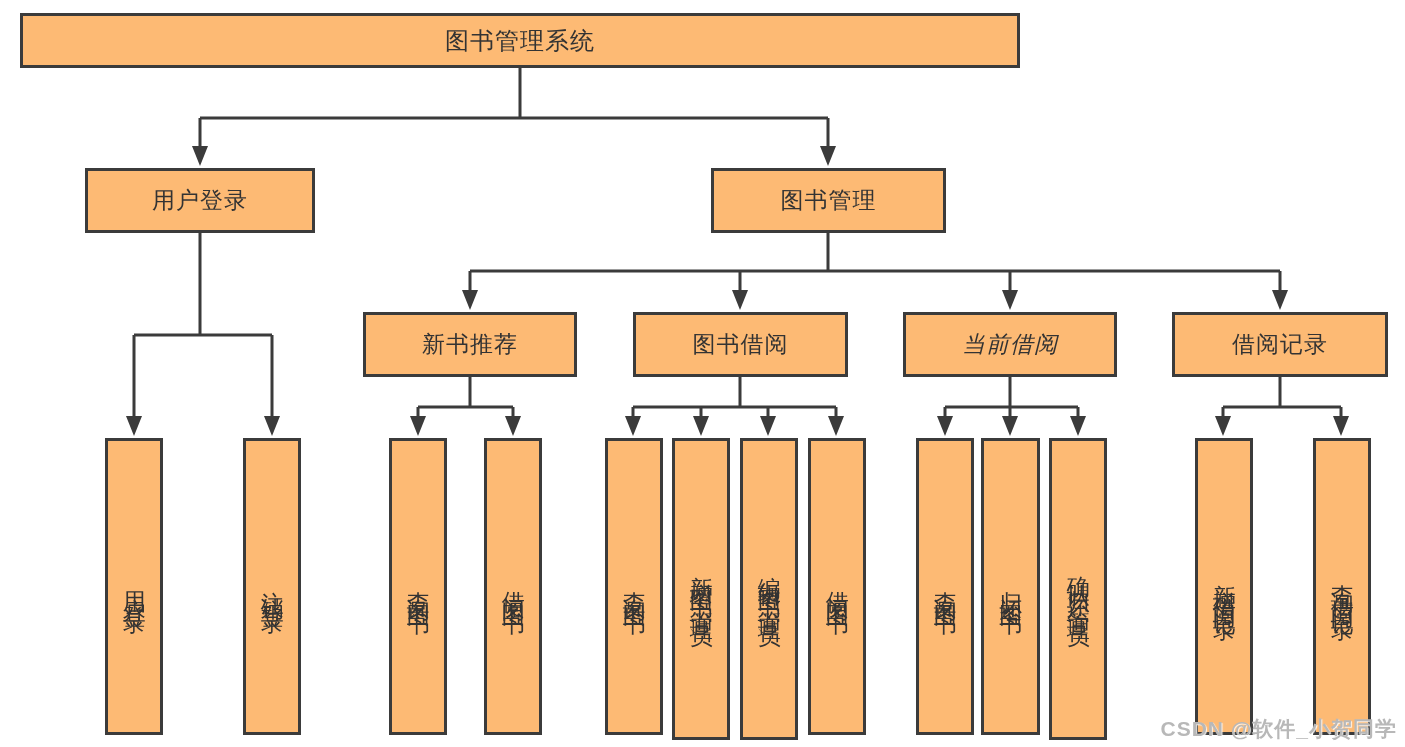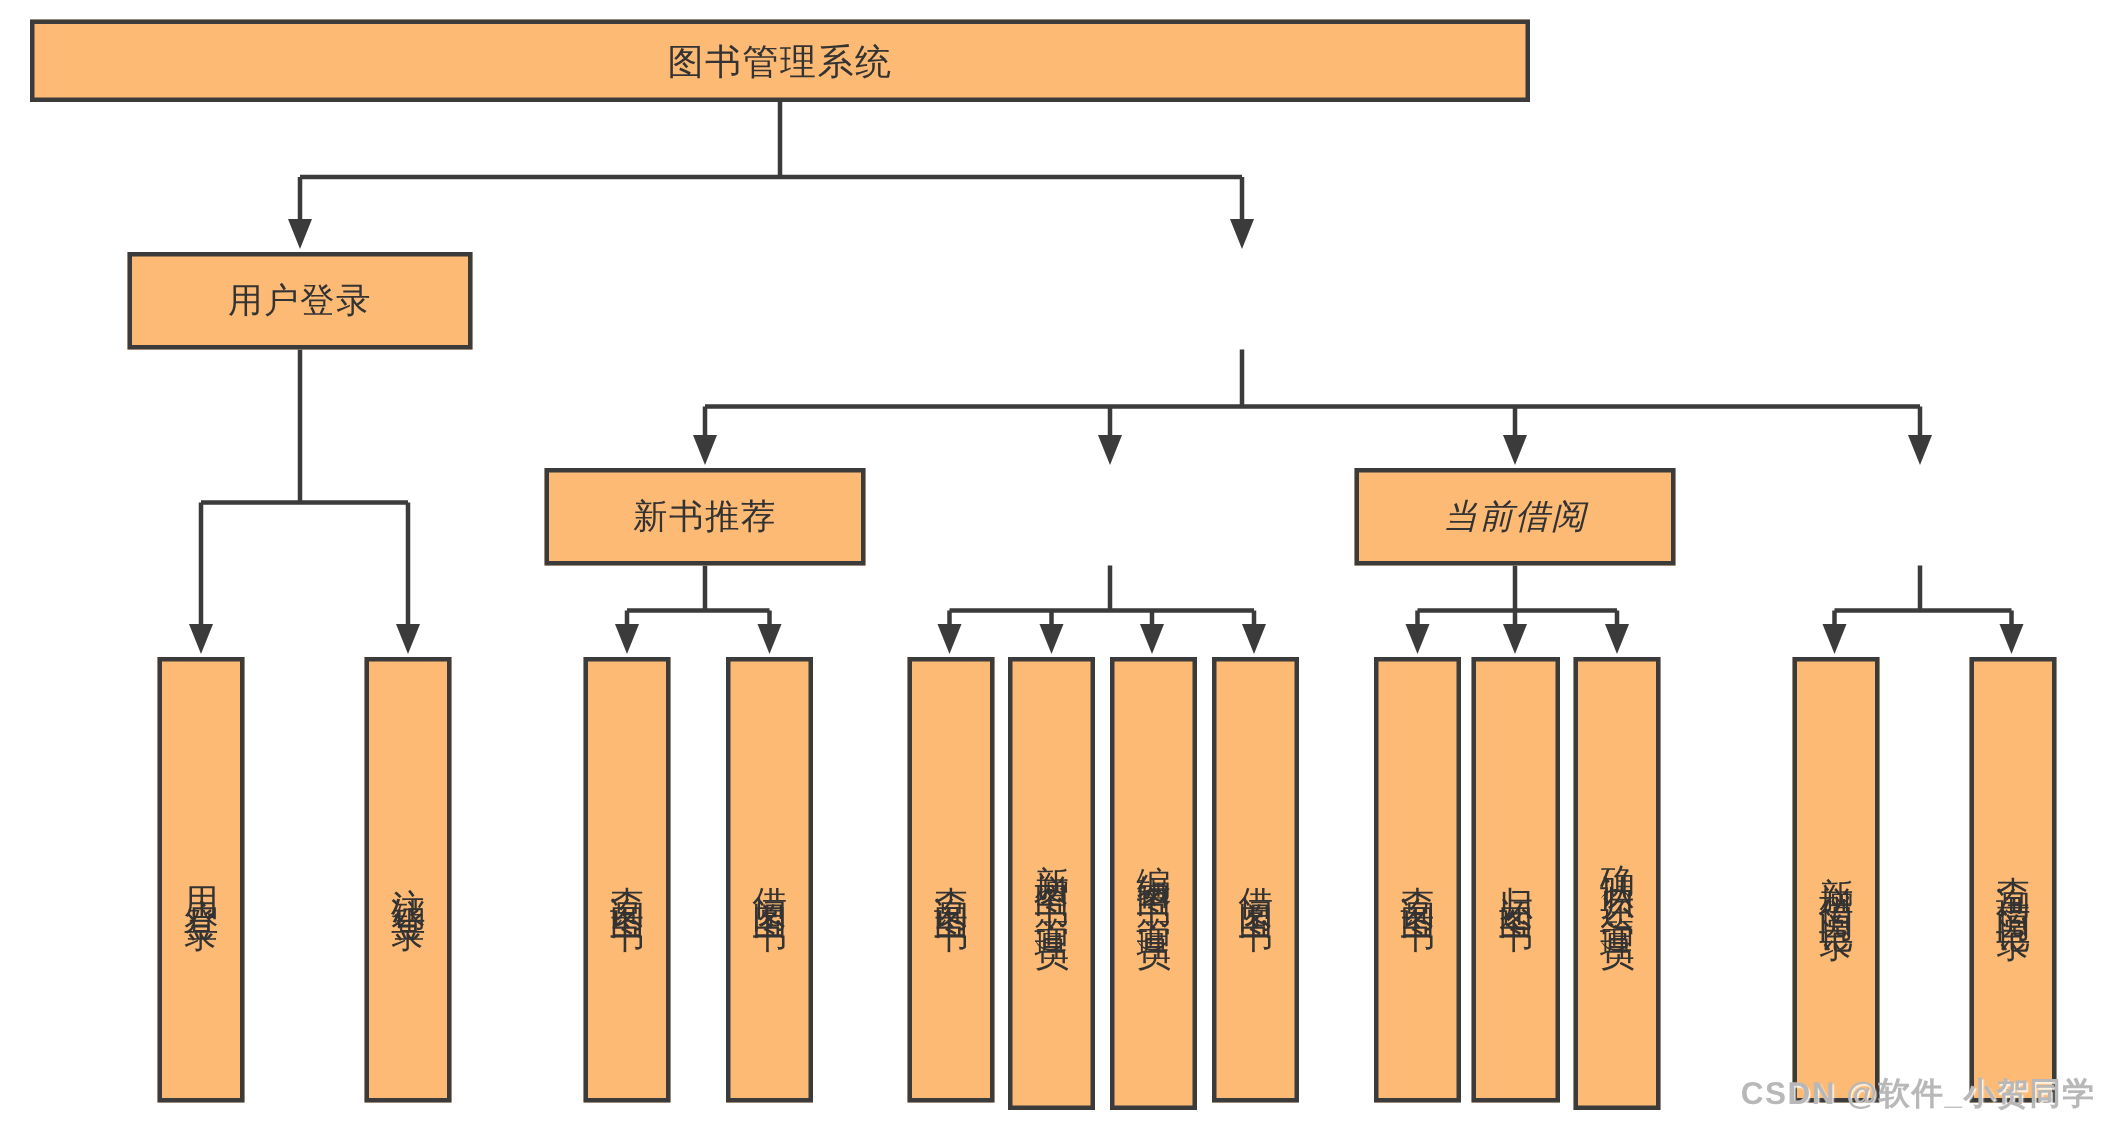--- a/index.html
+++ b/index.html
@@ -94,26 +94,35 @@
     </g>
   </svg>
 
   <div class="box root" style="left:20px;top:13px;width:1000px;height:55px;">
     <span class="hlabel">图书管理系统</span>
   </div>
 
   <div class="box" style="left:85px;top:168px;width:230px;height:65px;">
     <span class="hlabel">用户登录</span>
   </div>
+  <div class="box" style="left:711px;top:168px;width:235px;height:65px;">
+    <span class="hlabel">图书管理</span>
+  </div>
 
   <div class="box" style="left:363px;top:312px;width:214px;height:65px;align-items:center;">
     <span class="hlabel">新书推荐</span>
   </div>
+  <div class="box" style="left:633px;top:312px;width:215px;height:65px;">
+    <span class="hlabel">图书借阅</span>
+  </div>
   <div class="box" style="left:903px;top:312px;width:214px;height:65px;font-style:italic;">
     <span class="hlabel">当前借阅</span>
+  </div>
+  <div class="box" style="left:1172px;top:312px;width:216px;height:65px;">
+    <span class="hlabel">借阅记录</span>
   </div>
 
   <div class="box" style="left:105px;top:438px;width:58px;height:297px;">
     <span class="vlabel">用户登录</span>
   </div>
   <div class="box" style="left:243px;top:438px;width:58px;height:297px;">
     <span class="vlabel">注销登录</span>
   </div>
 
   <div class="box" style="left:389px;top:438px;width:58px;height:297px;">

